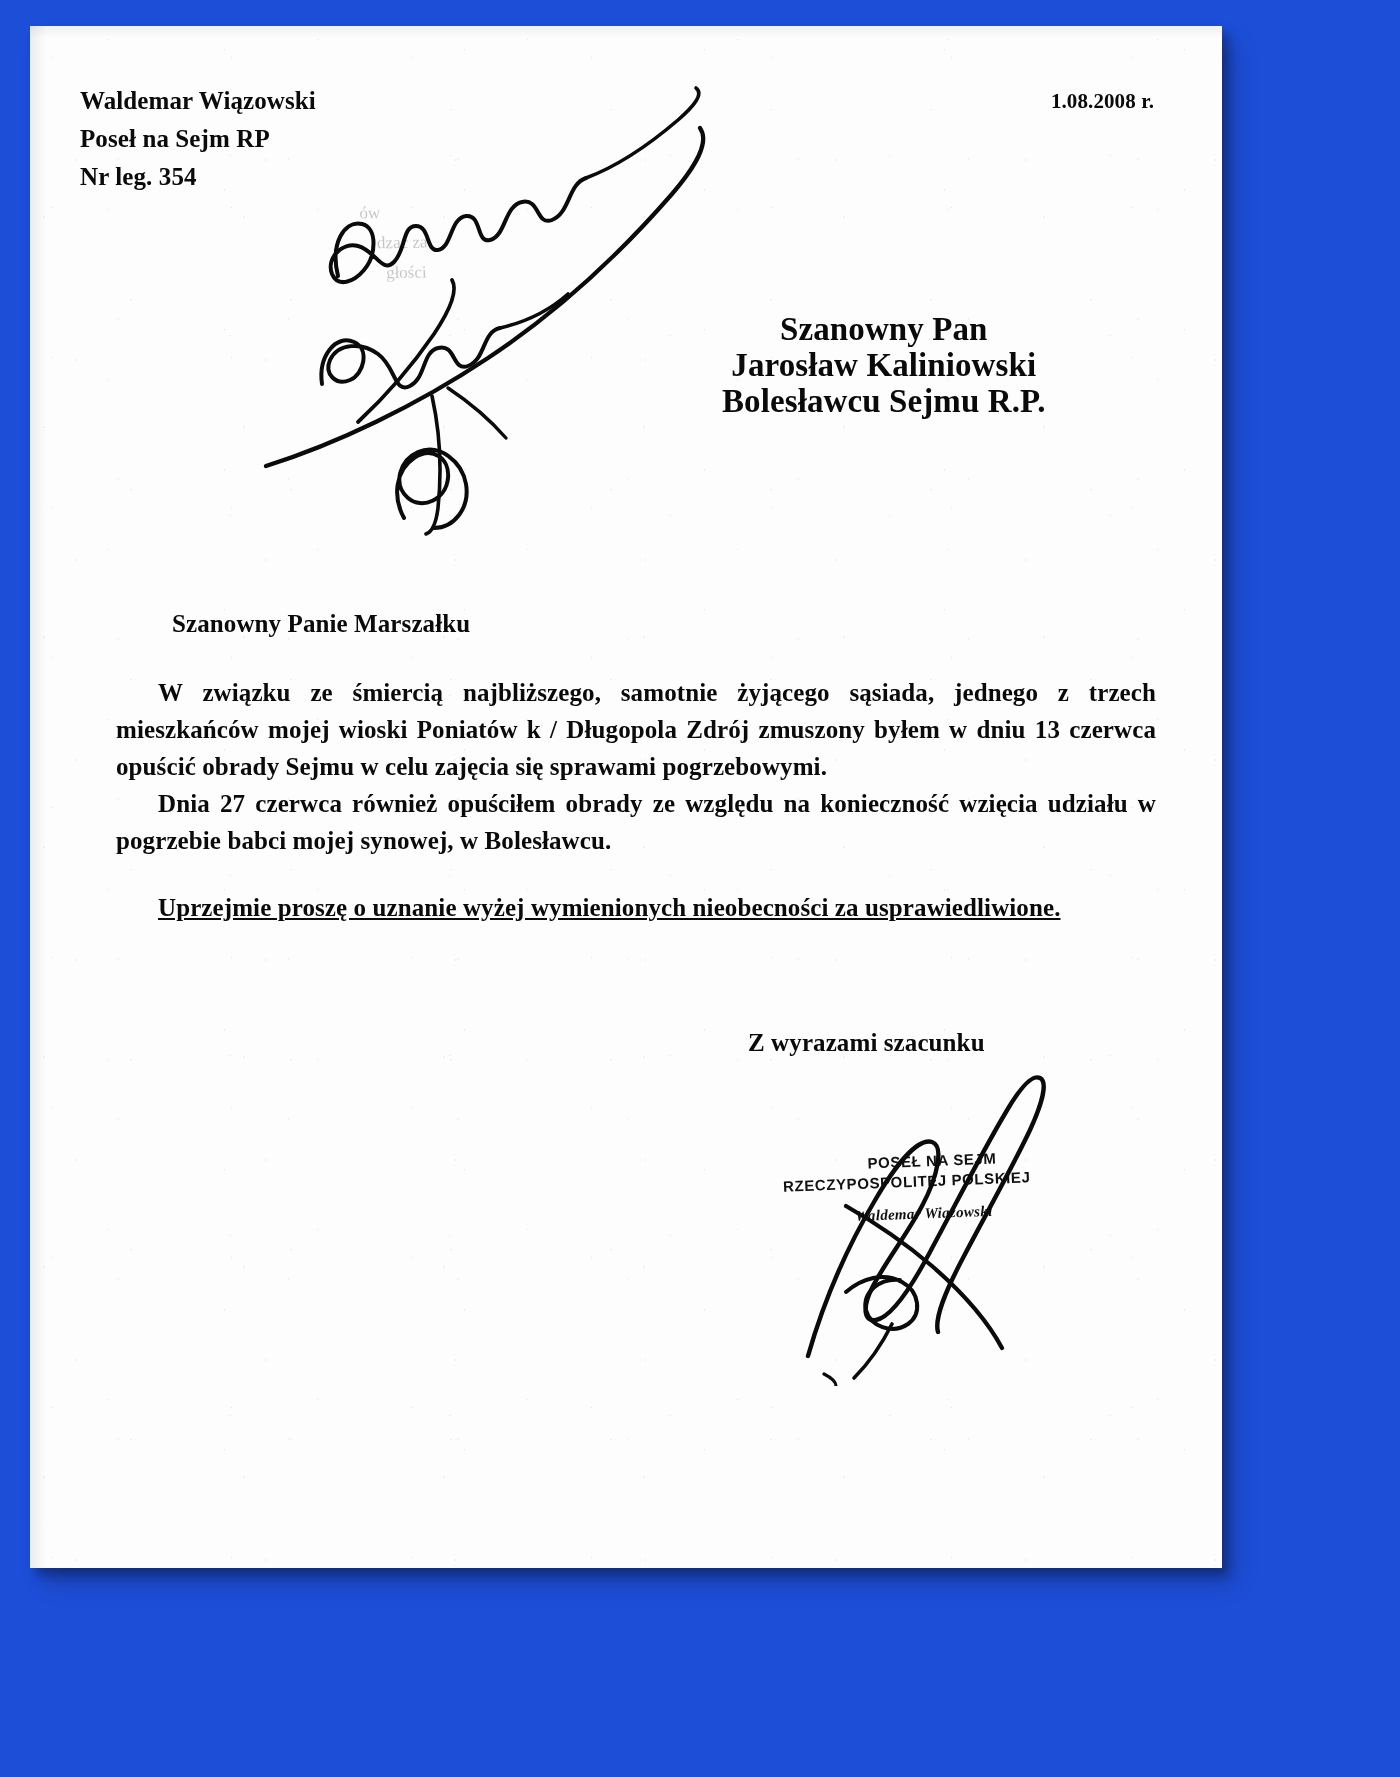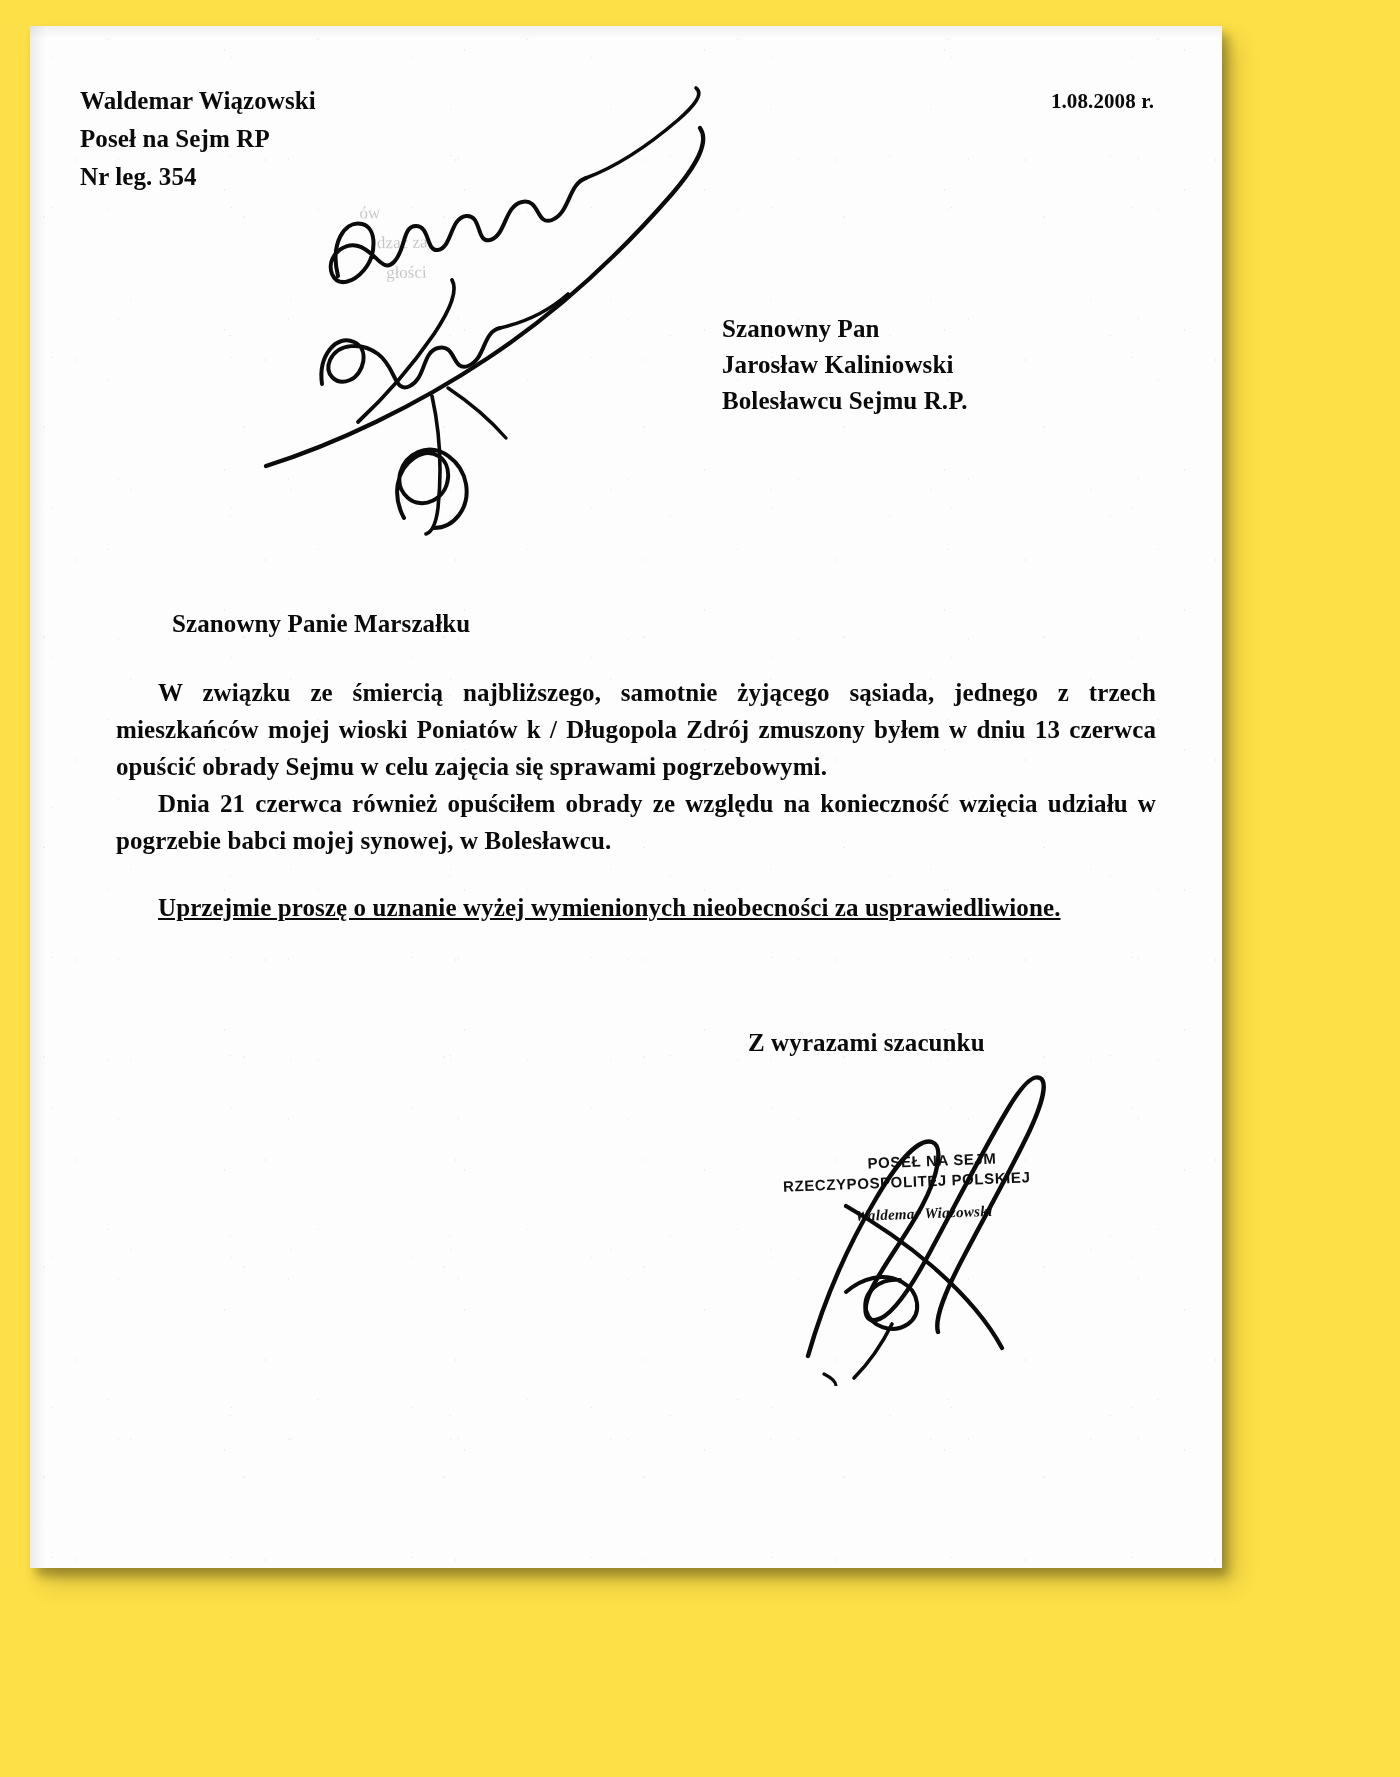--- a/index.html
+++ b/index.html
@@ -12,21 +12,21 @@
     height: 1777px;
     font-family: "Liberation Serif", serif;
     overflow: hidden;
     position: relative;
   }
 
   
   .scan-backdrop {
     position: absolute;
     inset: 0;
-    background: #fde047;
+    background: #1d4ed8;
   }
   .page-sheet {
     position: absolute;
     left: 30px;
     top: 26px;
     width: 1192px;
     height: 1542px;
     background: #fdfdfd;
     box-shadow: 6px 8px 10px rgba(0,0,0,0.30),
                 14px 16px 22px rgba(0,0,0,0.16);
@@ -89,23 +89,24 @@
     top: 58px;
     font-size: 21px;
     line-height: 34px;
     white-space: nowrap;
   }
 
   .recipient-block {
     position: absolute;
     left: 692px;
     top: 285px;
-    font-size: 25px;
+    font-size: 33px;
     line-height: 36px;
     white-space: nowrap;
+    text-align: center;
   }
 
   .salutation {
     position: absolute;
     left: 142px;
     top: 584px;
     font-size: 25px;
     white-space: nowrap;
   }
 
@@ -259,21 +260,21 @@
     <div class="recipient-block doc-text">
       <div>Szanowny Pan</div>
       <div>Jarosław Kaliniowski</div>
       <div>Bolesławcu Sejmu R.P.</div>
     </div>
 
     <div class="salutation doc-text">Szanowny Panie Marszałku</div>
 
     <div class="body-block doc-text">
       <p>W związku ze śmiercią najbliższego, samotnie żyjącego sąsiada, jednego z trzech mieszkańców mojej wioski Poniatów k / Długopola Zdrój zmuszony byłem w dniu 13 czerwca opuścić obrady Sejmu w celu zajęcia się sprawami pogrzebowymi.</p>
-      <p>Dnia 21 czerwca również opuściłem obrady ze względu na konieczność wzięcia udziału w pogrzebie babci mojej synowej, w Bolesławcu.</p>
+      <p>Dnia 27 czerwca również opuściłem obrady ze względu na konieczność wzięcia udziału w pogrzebie babci mojej synowej, w Bolesławcu.</p>
       <p class="spaced">Uprzejmie proszę o uznanie wyżej wymienionych nieobecności za usprawiedliwione.</p>
     </div>
 
     <div class="closing doc-text">Z wyrazami szacunku</div>
 
     <div class="stamp">
       <div class="stamp-line1">POSEŁ NA SEJM</div>
       <div class="stamp-line2">RZECZYPOSPOLITEJ POLSKIEJ</div>
       <div class="stamp-name">Waldemar Wiązowski</div>
     </div>

